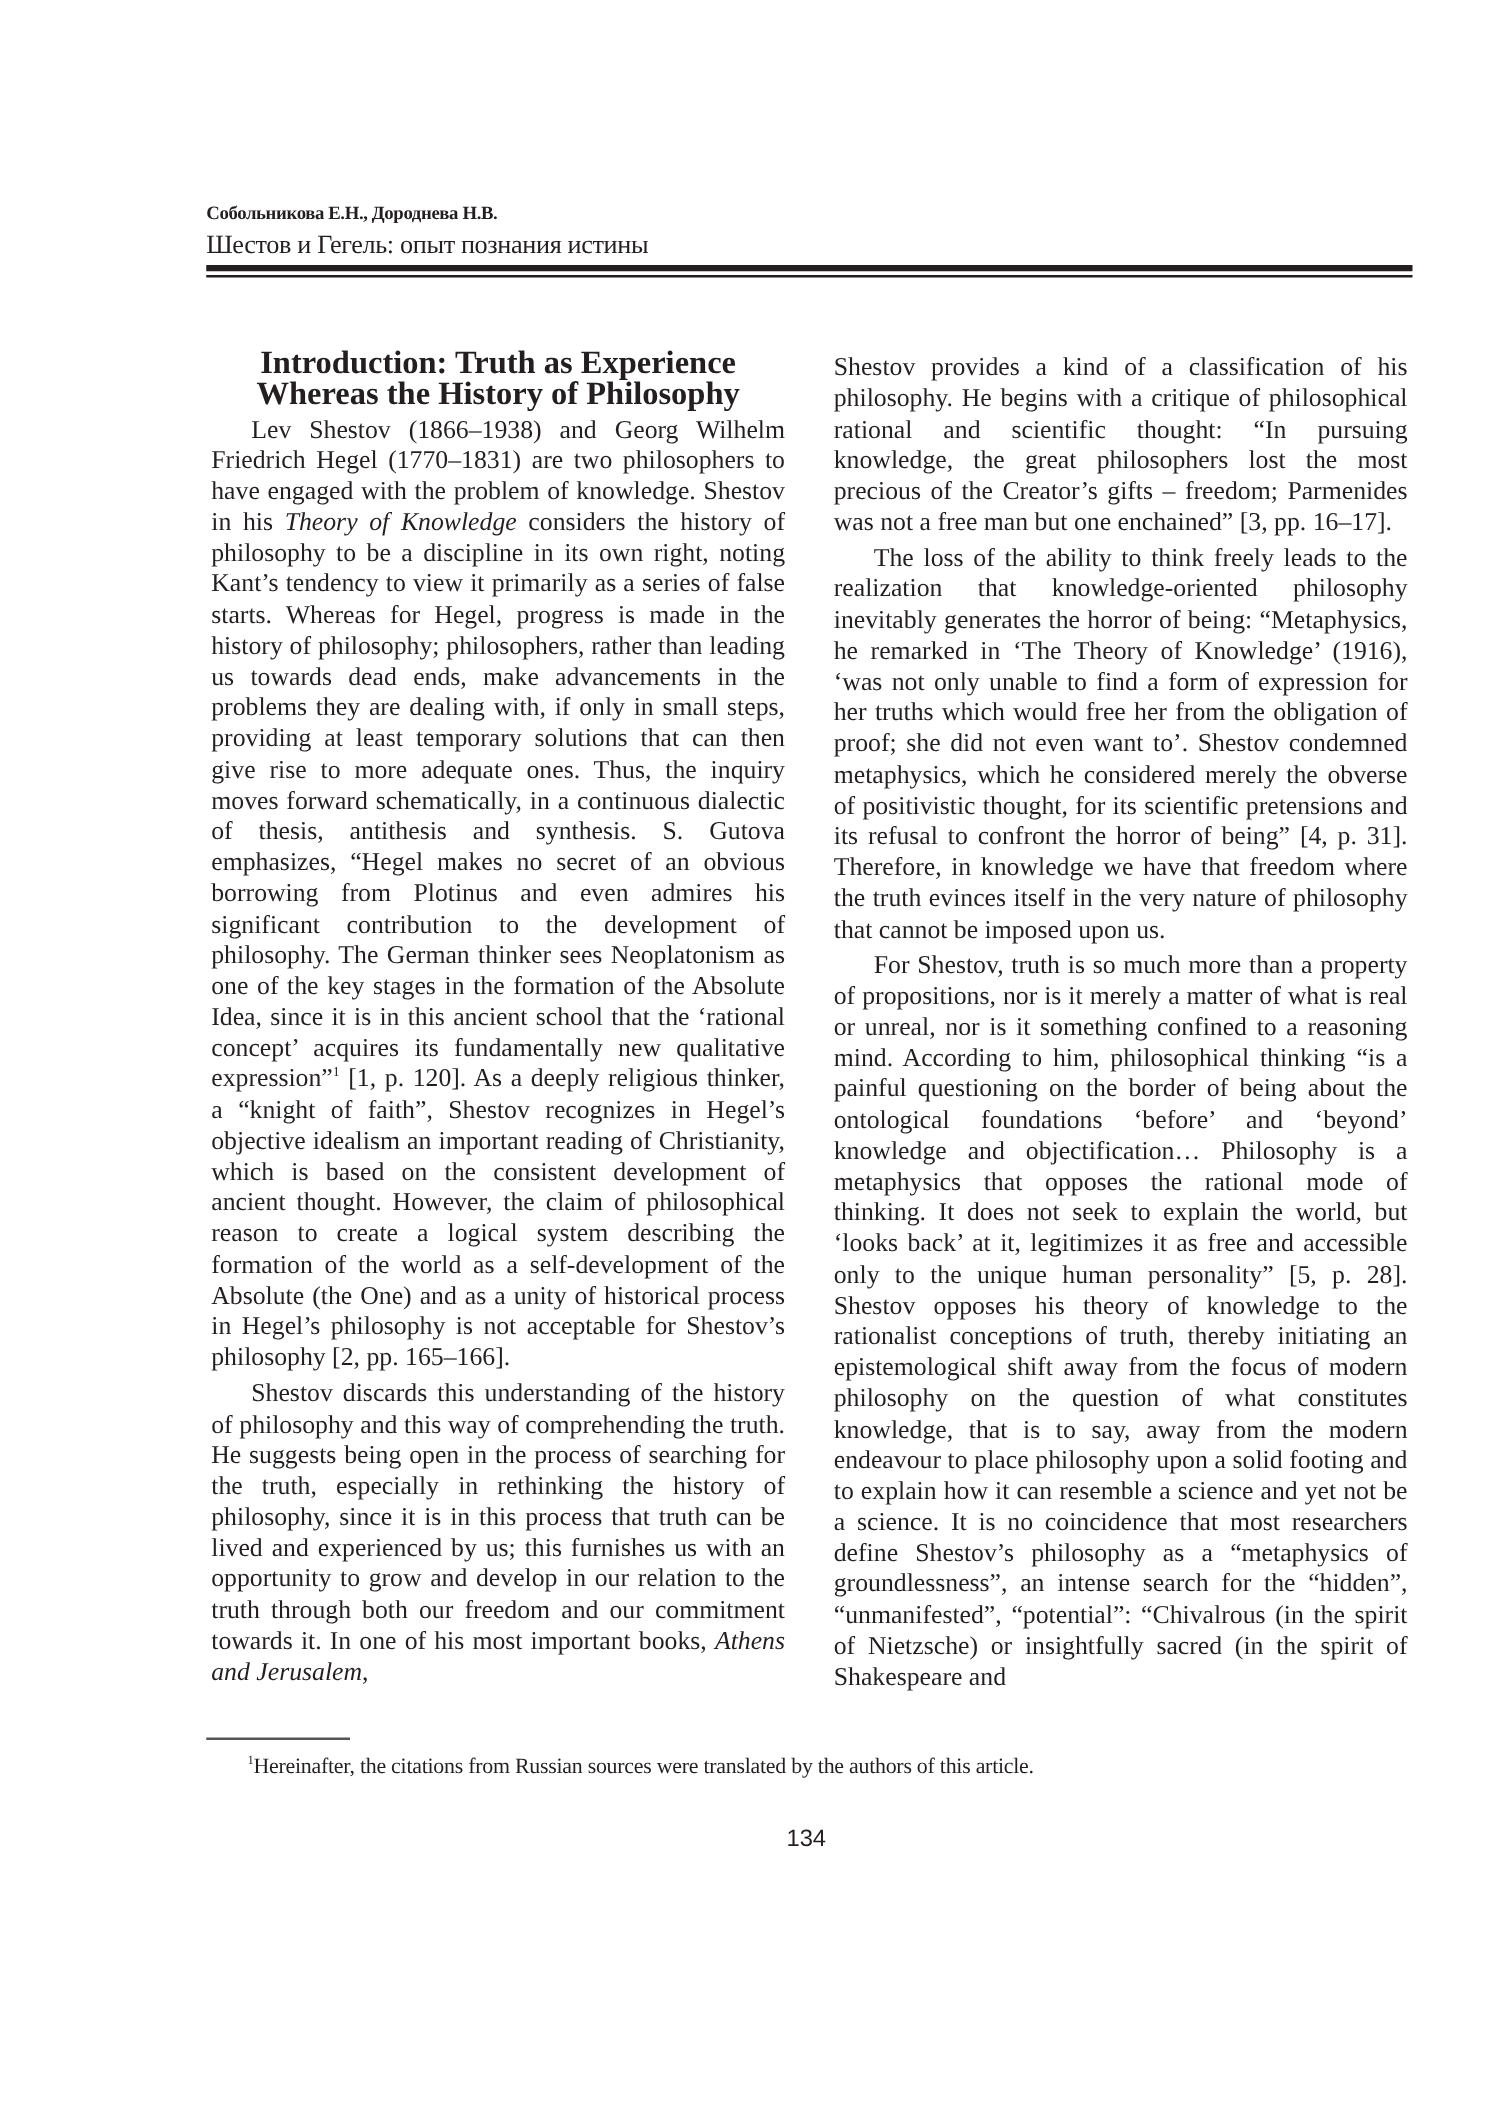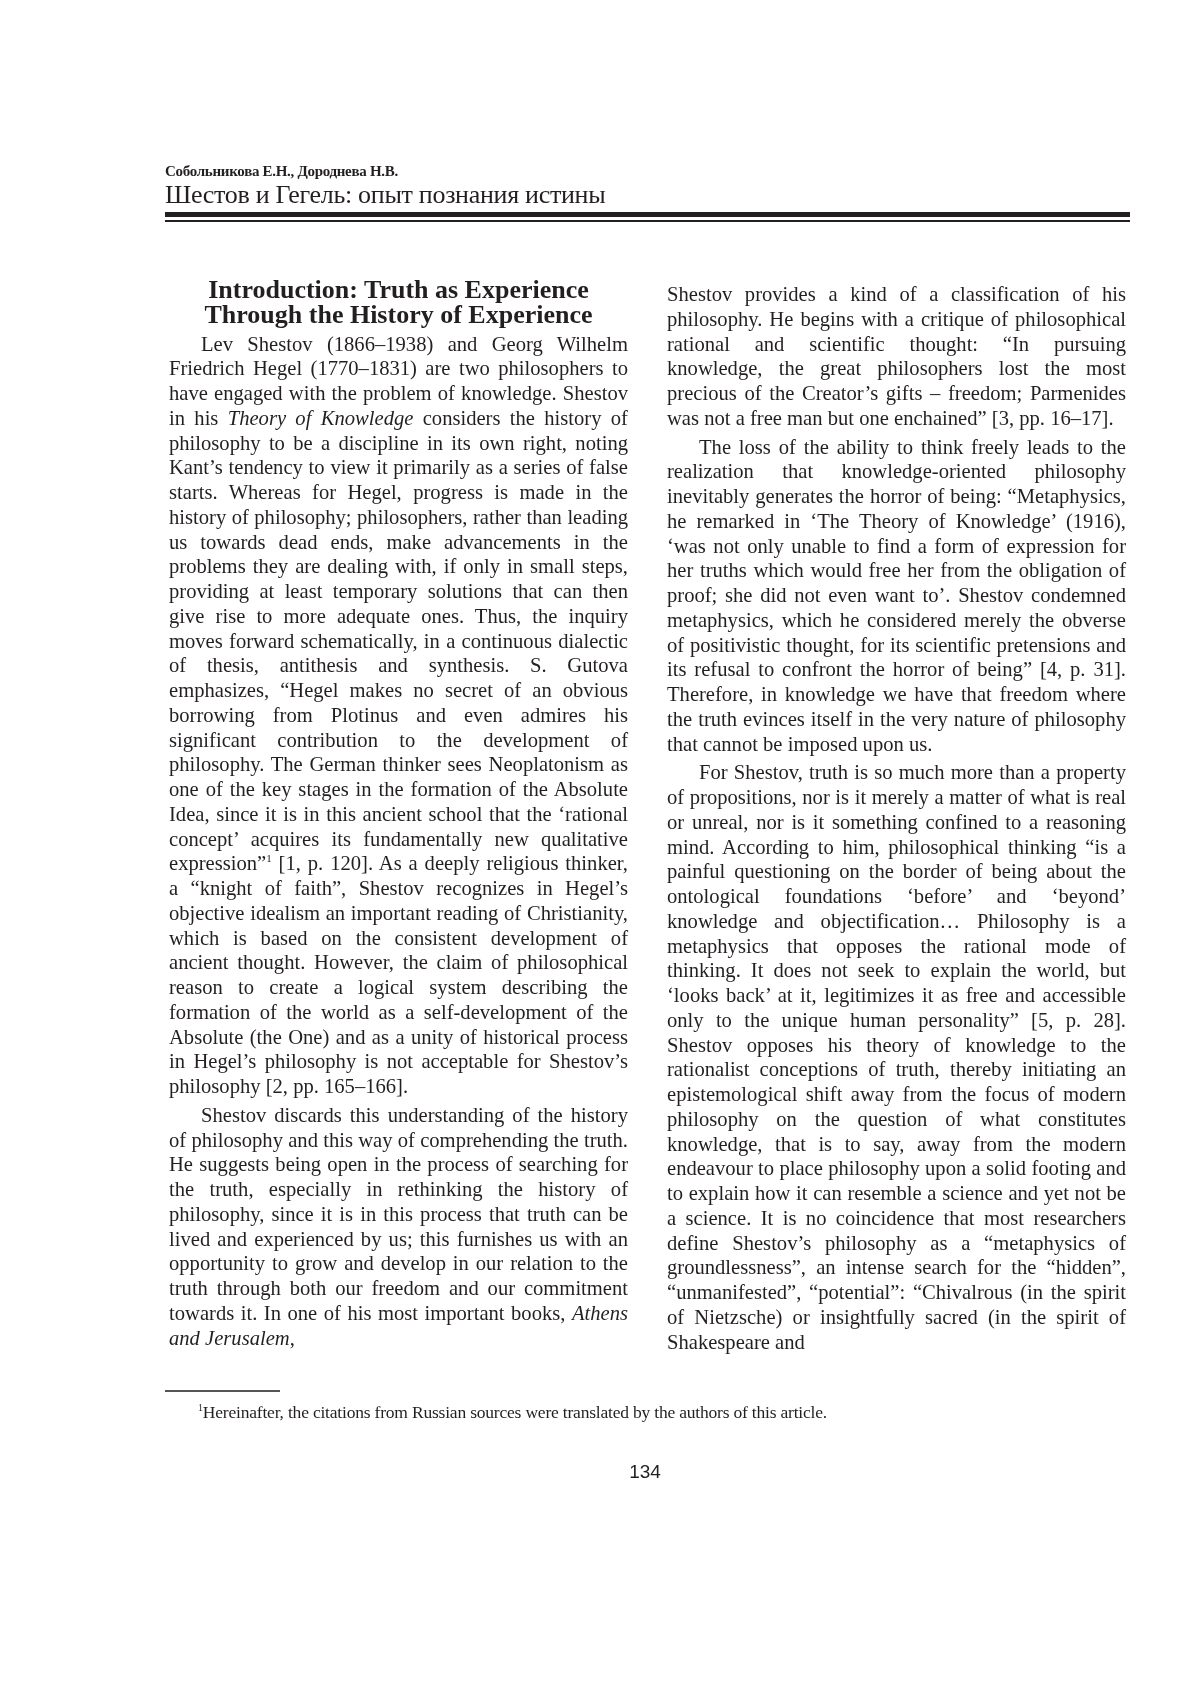--- a/index.html
+++ b/index.html
@@ -1,20 +1,20 @@
 <!DOCTYPE html>
 <html><head>
   <meta charset="utf-8">
   <style>
     html, body { margin: 0; padding: 0; background: #ffffff; }
     body { width: 1200px; height: 1697px; position: relative; overflow: hidden; color: #231f20; }
     .page { position: absolute; left: 0; top: 0; width: 1200px; height: 1697px; }
     .running-head { position: absolute; left: 165px; top: 160px; width: 980px; font-family: "Liberation Serif", serif; }
     .authors { font-size: 15px; font-weight: bold; line-height: 23px; letter-spacing: -0.3px; }
-    .short-title { font-size: 26px; line-height: 24px; letter-spacing: -0.3px; }
+    .short-title { font-size: 21px; line-height: 24px; letter-spacing: -0.3px; }
     .rule-thick { position: absolute; left: 165px; top: 212px; width: 965px; height: 5px; background: #231f20; }
     .rule-thin { position: absolute; left: 165px; top: 220px; width: 965px; height: 2px; background: #231f20; }
     .col { position: absolute; top: 278px; width: 467px; font-family: "Liberation Serif", serif; font-size: 20.6px; line-height: 24.75px; text-align: justify; hyphens: none; }
     .col-left { left: 165px; }
     .col-right { left: 663px; }
     .col p { margin: 4px; text-indent: 32px; }
     .col p.no-indent { text-indent: 0; }
     .col h2 { margin: 0; font-size: 26px; line-height: 24.75px; font-weight: bold; text-align: center; }
     .col sup { font-size: 11px; line-height: 0; vertical-align: super; }
     .footnote-rule { position: absolute; left: 165px; top: 1390px; width: 115px; height: 2px; background: #555; }
@@ -30,21 +30,21 @@
   <div class="running-head">
     <div class="authors">Собольникова Е.Н., Дороднева Н.В.</div>
     <div class="short-title">Шестов и Гегель: опыт познания истины</div>
   </div>
   <div class="rule-thick"></div>
   <div class="rule-thin"></div>
 
   <div class="col col-left">
     <h2>
       <span>Introduction: Truth as Experience</span><br>
-      <span>Through the History of Experience</span>
+      <span>Whereas the History of Philosophy</span>
     </h2>
     <p><span>Lev Shestov (1866–1938) and Georg Wilhelm Friedrich Hegel (1770–1831) are two philosophers to have engaged with the problem of knowledge. Shestov in his </span><i>Theory of Knowledge</i><span> considers the history of philosophy to be a discipline in its own right, noting Kant’s tendency to view it primarily as a series of false starts. Whereas for Hegel, progress is made in the history of philosophy; philosophers, rather than leading us towards dead ends, make advancements in the problems they are dealing with, if only in small steps, providing at least temporary solutions that can then give rise to more adequate ones. Thus, the inquiry moves forward schematically, in a continuous dialectic of thesis, antithesis and synthesis. S. Gutova emphasizes, “Hegel makes no secret of an obvious borrowing from Plotinus and even admires his significant contribution to the development of philosophy. The German thinker sees Neoplatonism as one of the key stages in the formation of the Absolute Idea, since it is in this ancient school that the ‘rational concept’ acquires its fundamentally new qualitative expression”</span><sup>1</sup><span> [1, p. 120]. As a deeply religious thinker, a “knight of faith”, Shestov recognizes in Hegel’s objective idealism an important reading of Christianity, which is based on the consistent development of ancient thought. However, the claim of philosophical reason to create a logical system describing the formation of the world as a self-development of the Absolute (the One) and as a unity of historical process in Hegel’s philosophy is not acceptable for Shestov’s philosophy [2, pp. 165–166].</span></p>
     <p><span>Shestov discards this understanding of the history of philosophy and this way of comprehending the truth. He suggests being open in the process of searching for the truth, especially in rethinking the history of philosophy, since it is in this process that truth can be lived and experienced by us; this furnishes us with an opportunity to grow and develop in our relation to the truth through both our freedom and our commitment towards it. In one of his most important books, </span><i>Athens and Jerusalem</i><span>,</span></p>
   </div>
 
   <div class="col col-right">
     <p class="no-indent">Shestov provides a kind of a classification of his philosophy. He begins with a critique of philosophical rational and scientific thought: “In pursuing knowledge, the great philosophers lost the most precious of the Creator’s gifts – freedom; Parmenides was not a free man but one enchained” [3, pp. 16–17].</p>
     <p>The loss of the ability to think freely leads to the realization that knowledge-oriented philosophy inevitably generates the horror of being: “Metaphysics, he remarked in ‘The Theory of Knowledge’ (1916), ‘was not only unable to find a form of expression for her truths which would free her from the obligation of proof; she did not even want to’. Shestov condemned metaphysics, which he considered merely the obverse of positivistic thought, for its scientific pretensions and its refusal to confront the horror of being” [4, p. 31]. Therefore, in knowledge we have that freedom where the truth evinces itself in the very nature of philosophy that cannot be imposed upon us.</p>
     <p>For Shestov, truth is so much more than a property of propositions, nor is it merely a matter of what is real or unreal, nor is it something confined to a reasoning mind. According to him, philosophical thinking “is a painful questioning on the border of being about the ontological foundations ‘before’ and ‘beyond’ knowledge and objectification… Philosophy is a metaphysics that opposes the rational mode of thinking. It does not seek to explain the world, but ‘looks back’ at it, legitimizes it as free and accessible only to the unique human personality” [5, p. 28]. Shestov opposes his theory of knowledge to the rationalist conceptions of truth, thereby initiating an epistemological shift away from the focus of modern philosophy on the question of what constitutes knowledge, that is to say, away from the modern endeavour to place philosophy upon a solid footing and to explain how it can resemble a science and yet not be a science. It is no coincidence that most researchers define Shestov’s philosophy as a “metaphysics of groundlessness”, an intense search for the “hidden”, “unmanifested”, “potential”: “Chivalrous (in the spirit of Nietzsche) or insightfully sacred (in the spirit of Shakespeare and</p>
   </div>

